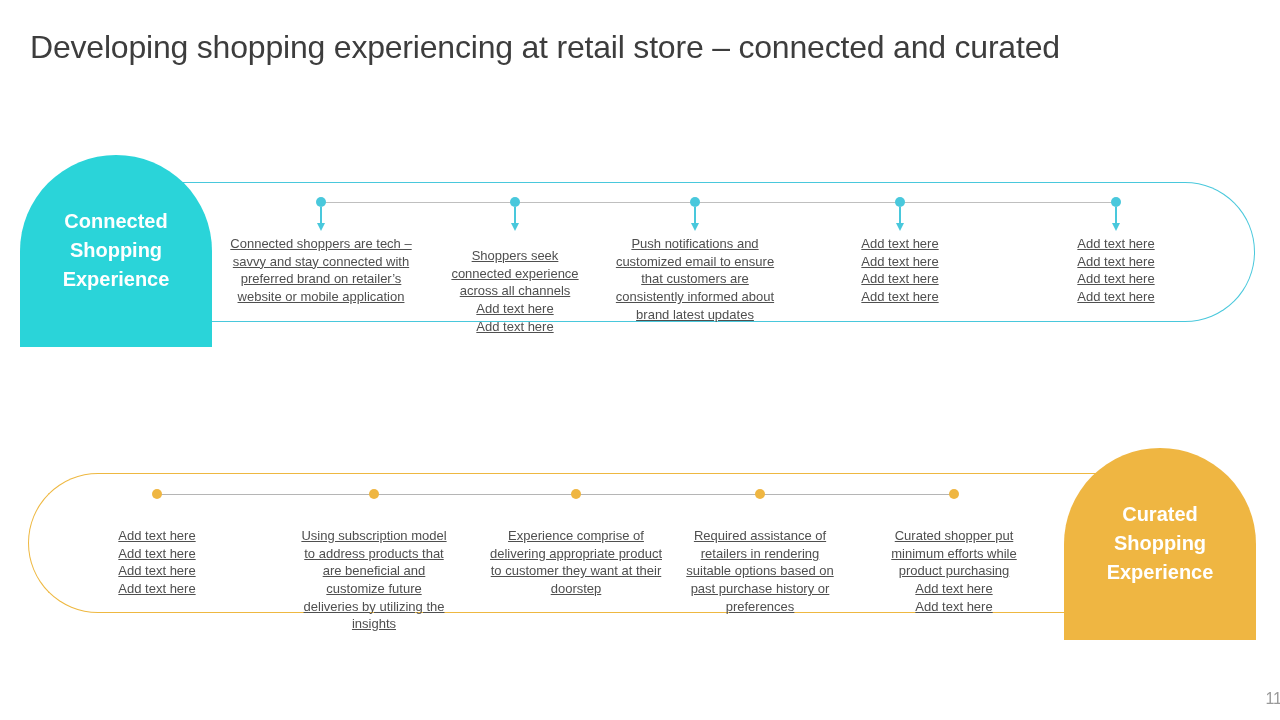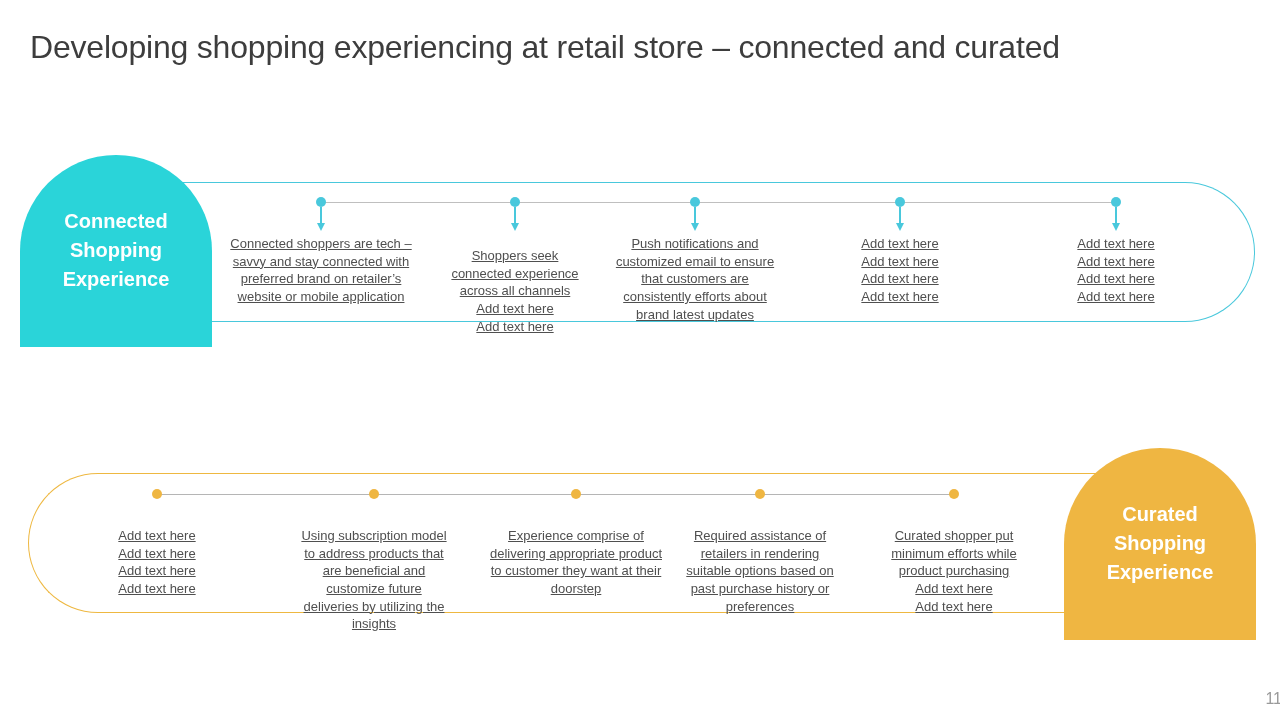--- a/index.html
+++ b/index.html
@@ -247,21 +247,21 @@
     <div class="stem"></div>
     <div class="arrow"></div>
     <div class="col-text" style="white-space: pre-line; margin-top: 12px;">Shoppers seek connected experience across all channels
 Add text here
 Add text here</div>
   </div>
   <div class="col cy" id="c-col-2">
     <div class="dot"></div>
     <div class="stem"></div>
     <div class="arrow"></div>
-    <div class="col-text">Push notifications and customized email to ensure that customers are consistently efforts about brand latest updates</div>
+    <div class="col-text">Push notifications and customized email to ensure that customers are consistently informed about brand latest updates</div>
   </div>
   <div class="col cy" id="c-col-3">
     <div class="dot"></div>
     <div class="stem"></div>
     <div class="arrow"></div>
     <div class="col-text" style="white-space: pre-line;">Add text here
 Add text here
 Add text here
 Add text here</div>
   </div>

